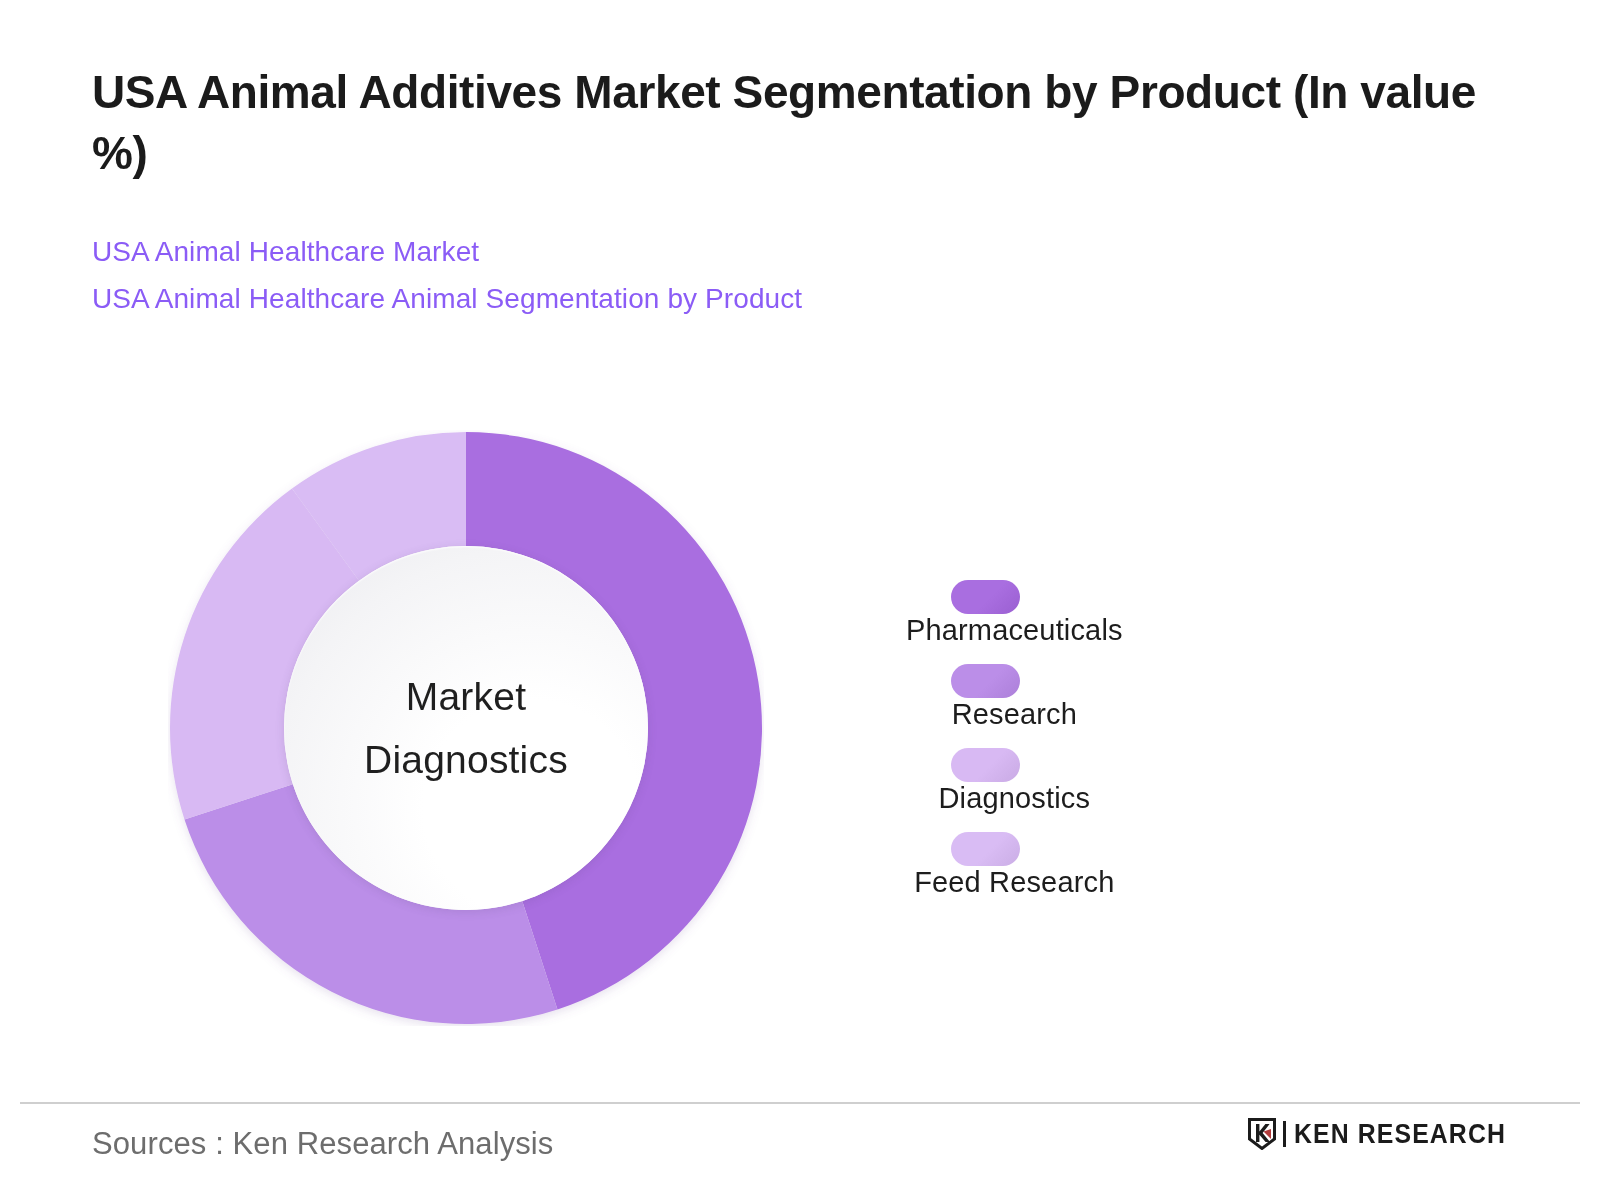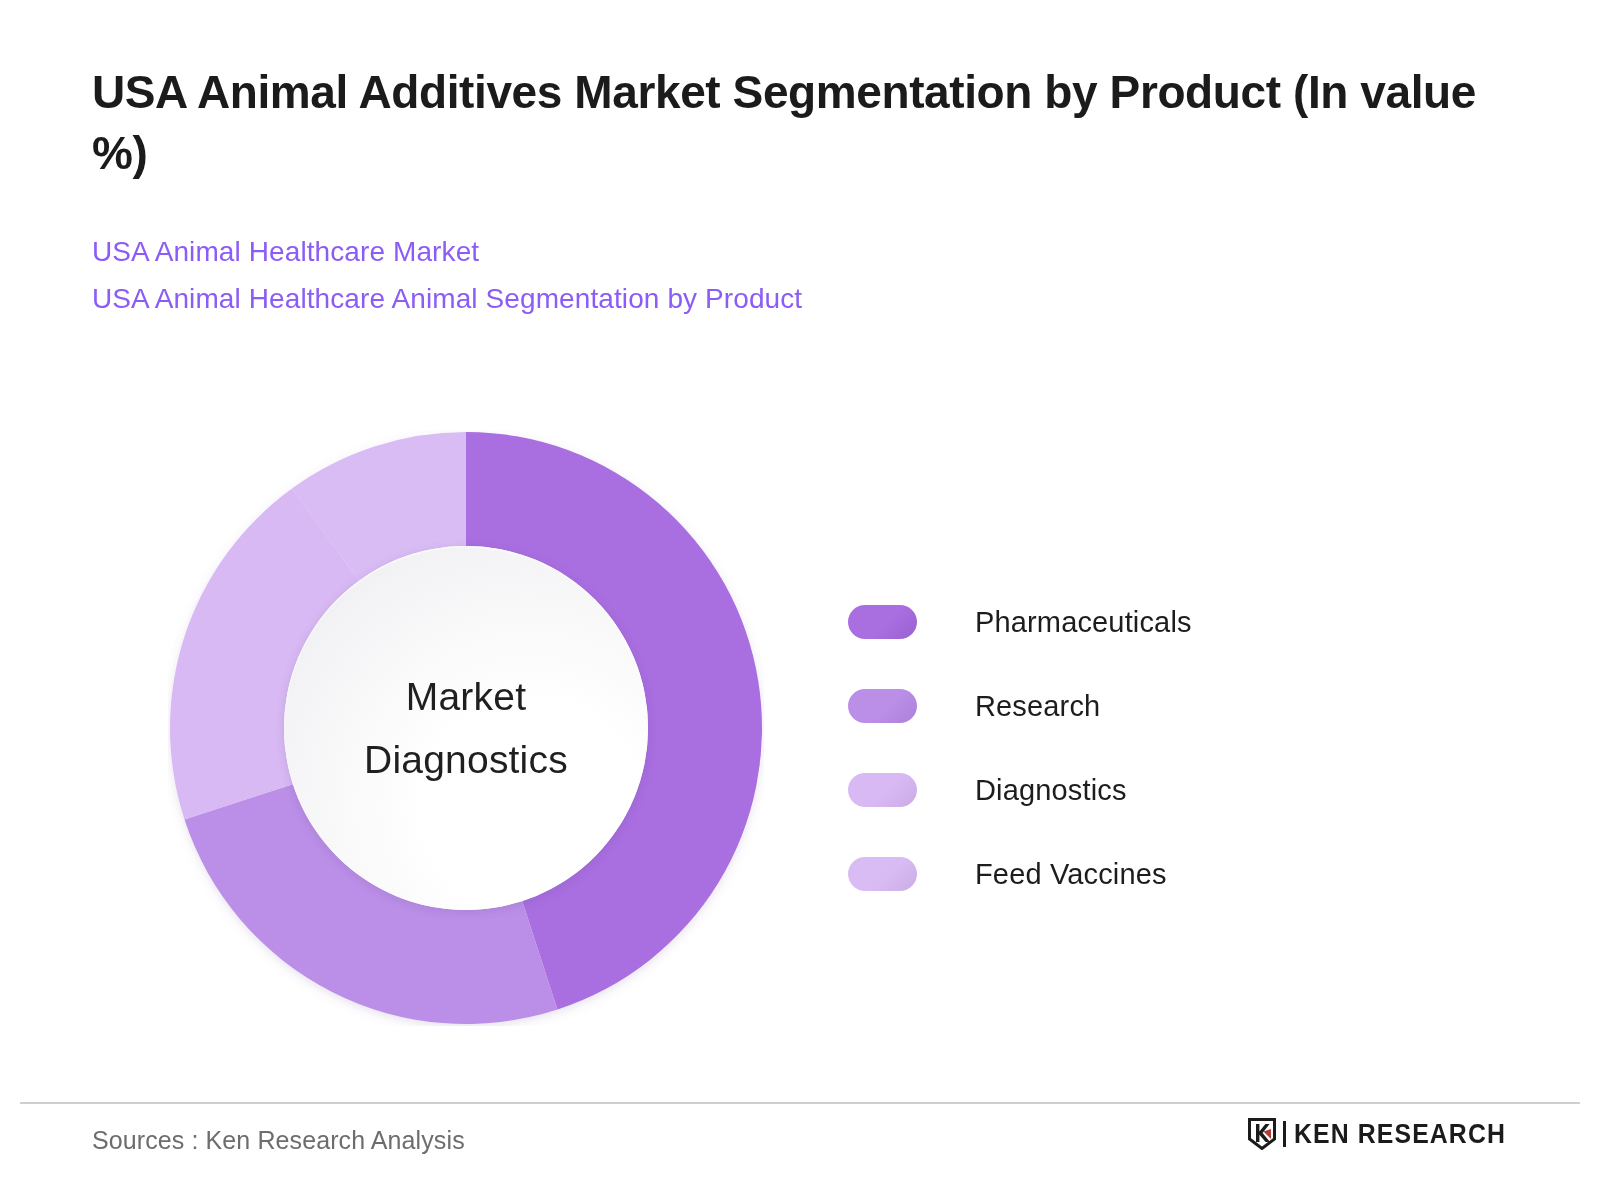--- a/index.html
+++ b/index.html
@@ -97,20 +97,21 @@
   
   .legend {
     position: absolute;
     left: 848px;
     top: 180px;
   }
   .legend-item {
     display: flex;
     align-items: center;
     height: 84px;
+    flex-direction: column;
   }
   .legend-swatch {
     width: 69px;
     height: 34px;
     border-radius: 17px;
     flex: 0 0 auto;
   }
   .legend-label {
     margin-left: 58px;
     font-size: 29px;
@@ -125,21 +126,21 @@
     left: 20px;
     top: 1102px;
     width: 1560px;
     height: 2px;
     background: #cfcfcf;
   }
   .footer-source {
     position: absolute;
     left: 92px;
     top: 1126px;
-    font-size: 25px;
+    font-size: 31px;
     color: #6d6d6d;
     letter-spacing: 0.1px;
   }
   .brand {
     position: absolute;
     right: 76px;
     top: 1118px;
     display: flex;
     align-items: center;
   }
@@ -212,21 +213,21 @@
         <div class="legend-item">
           <div class="legend-swatch" style="background: linear-gradient(135deg, rgb(187, 142, 232) 0%, rgb(187, 142, 232) 55%, rgb(172, 127, 217) 100%);"></div>
           <div class="legend-label">Research</div>
         </div>
         <div class="legend-item">
           <div class="legend-swatch" style="background: linear-gradient(135deg, rgb(216, 185, 243) 0%, rgb(216, 185, 243) 55%, rgb(201, 170, 228) 100%);"></div>
           <div class="legend-label">Diagnostics</div>
         </div>
         <div class="legend-item">
           <div class="legend-swatch" style="background: linear-gradient(135deg, rgb(217, 188, 244) 0%, rgb(217, 188, 244) 55%, rgb(202, 173, 229) 100%);"></div>
-          <div class="legend-label">Feed Vaccines</div>
+          <div class="legend-label">Feed Research</div>
         </div>
       </div>
   </div>
 
   <div class="footer-rule"></div>
   <div class="footer-source">Sources : Ken Research Analysis</div>
   <div class="brand">
     <svg class="brand-mark" viewBox="0 0 28 32">
       <path d="M1.5 1.5 H26.5 V21 L14 30.5 L1.5 21 Z" fill="#ffffff" stroke="#1b1b1b" stroke-width="3"></path>
       <path d="M8 6 V24 H11.4 V16.8 L17.6 24 H22 L14.6 15 L21.6 6 H17.4 L11.4 13.6 V6 Z" fill="#1b1b1b"></path>

